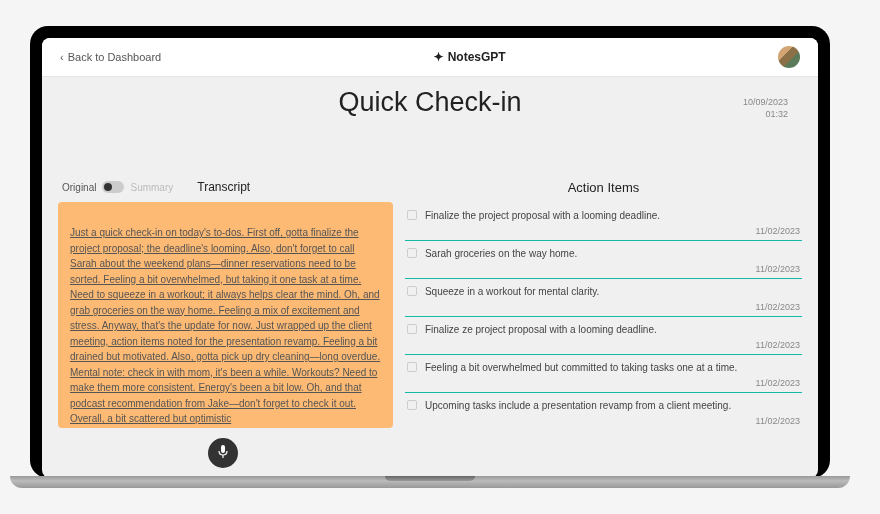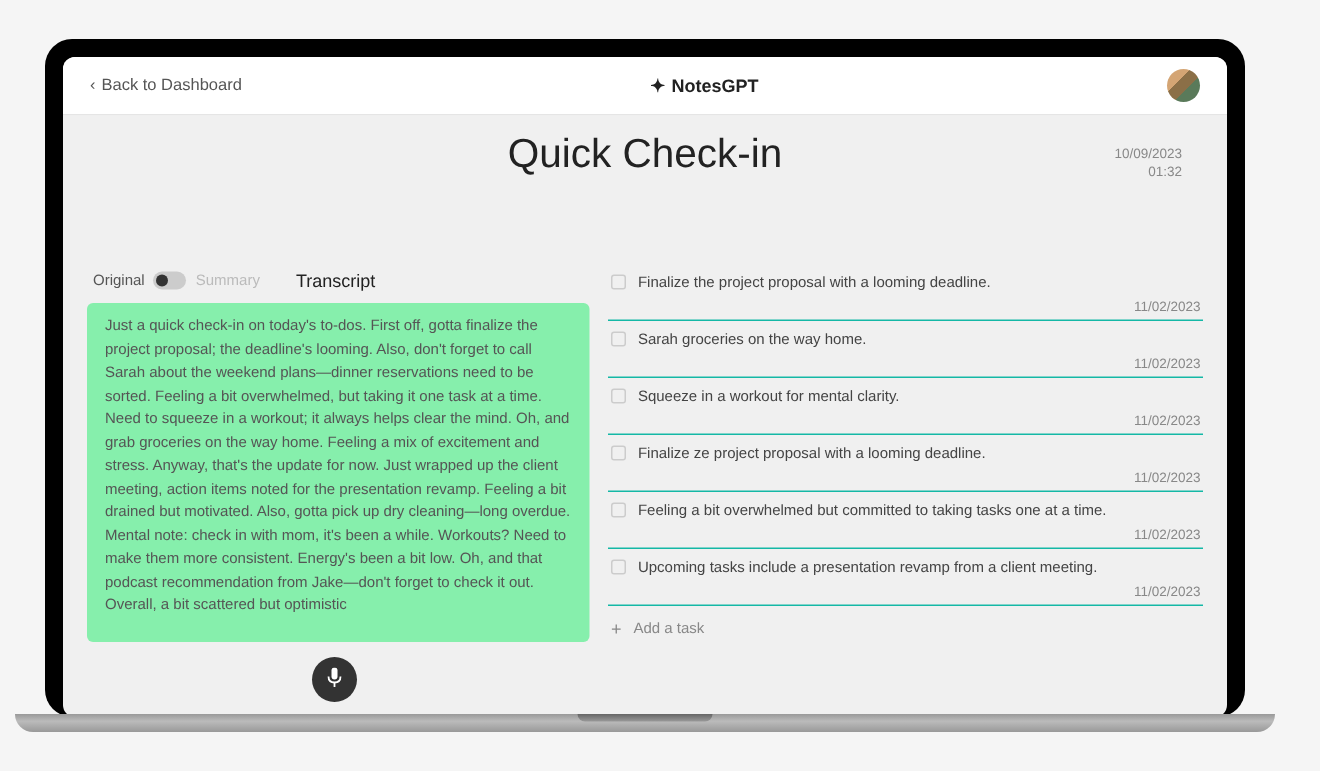--- a/index.html
+++ b/index.html
@@ -163,28 +163,29 @@
       color: #222;
     }
     .action-title {
       text-align: center;
       font-size: 13px;
       font-weight: 400;
       color: #222;
       width: 100%;
     }
     .transcript-box {
-      background: #86efac;
+      background: #fdba74;
       border-radius: 4px;
-      padding: 8px 12px;
+      padding: 23px 12px;
       font-size: 10px;
       line-height: 1.55;
       color: #555;
       flex: 1;
       overflow-y: auto;
+      text-decoration: underline;
     }
     .action-list {
       flex: 1;
       overflow-y: auto;
     }
     .action-item {
       border-bottom: 1px solid #14b8a6;
       padding: 6px 2px 4px;
     }
     .action-top {
@@ -292,20 +293,23 @@
               <span>Original</span>
               <div class="toggle"></div>
               <span class="summary-label">Summary</span>
             </div>
             <span class="transcript-label">Transcript</span>
           </div>
           <div class="transcript-box">Just a quick check-in on today's to-dos. First off, gotta finalize the project proposal; the deadline's looming. Also, don't forget to call Sarah about the weekend plans—dinner reservations need to be sorted. Feeling a bit overwhelmed, but taking it one task at a time. Need to squeeze in a workout; it always helps clear the mind. Oh, and grab groceries on the way home. Feeling a mix of excitement and stress. Anyway, that's the update for now. Just wrapped up the client meeting, action items noted for the presentation revamp. Feeling a bit drained but motivated. Also, gotta pick up dry cleaning—long overdue. Mental note: check in with mom, it's been a while. Workouts? Need to make them more consistent. Energy's been a bit low. Oh, and that podcast recommendation from Jake—don't forget to check it out. Overall, a bit scattered but optimistic</div>
         </div>
 
         <div class="right-panel">
+          <div class="panel-header">
+            <div class="action-title">Action Items</div>
+          </div>
           <div class="action-list" id="action-list">
               <div class="action-item">
     <div class="action-top">
       <div class="checkbox"></div>
       <div class="action-text">Finalize the project proposal with a looming deadline.</div>
     </div>
     <div class="action-date">11/02/2023</div>
   </div>
               <div class="action-item">
     <div class="action-top">

